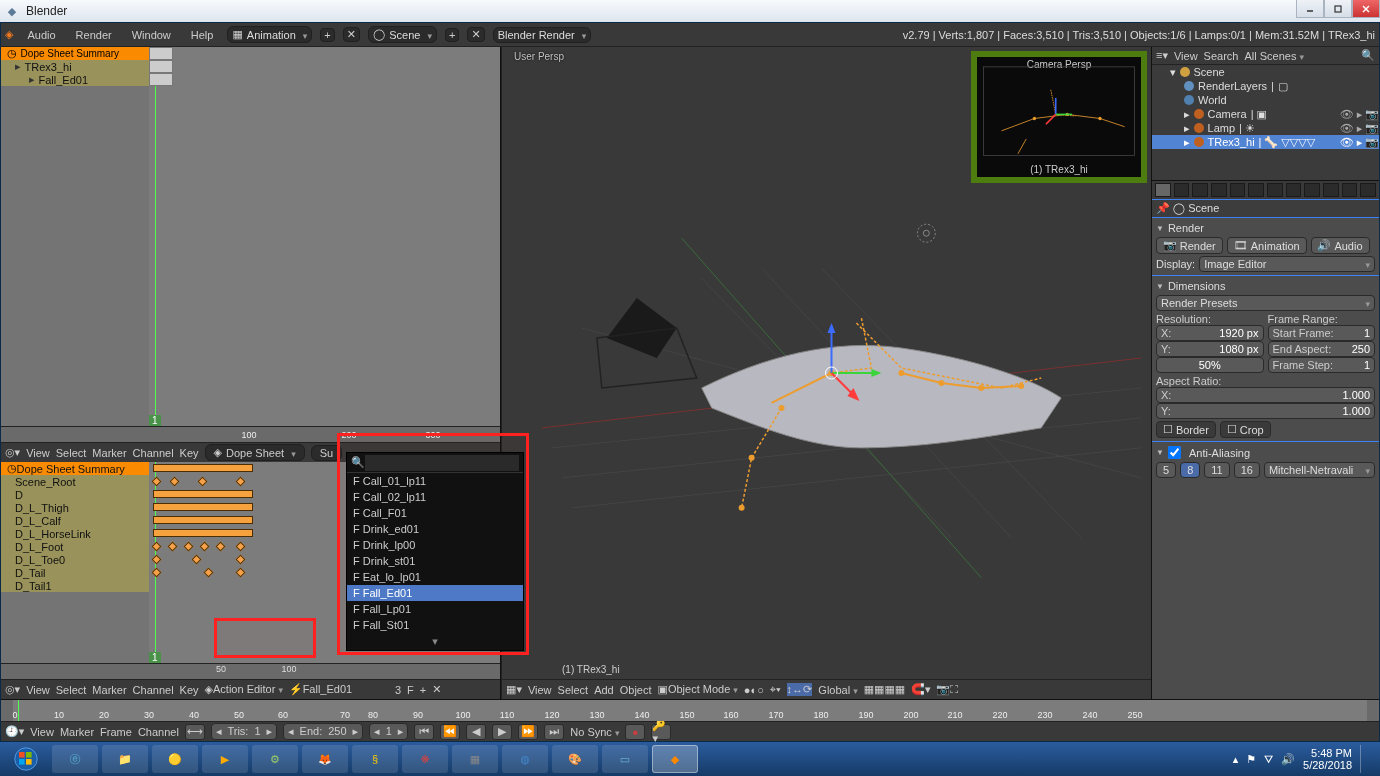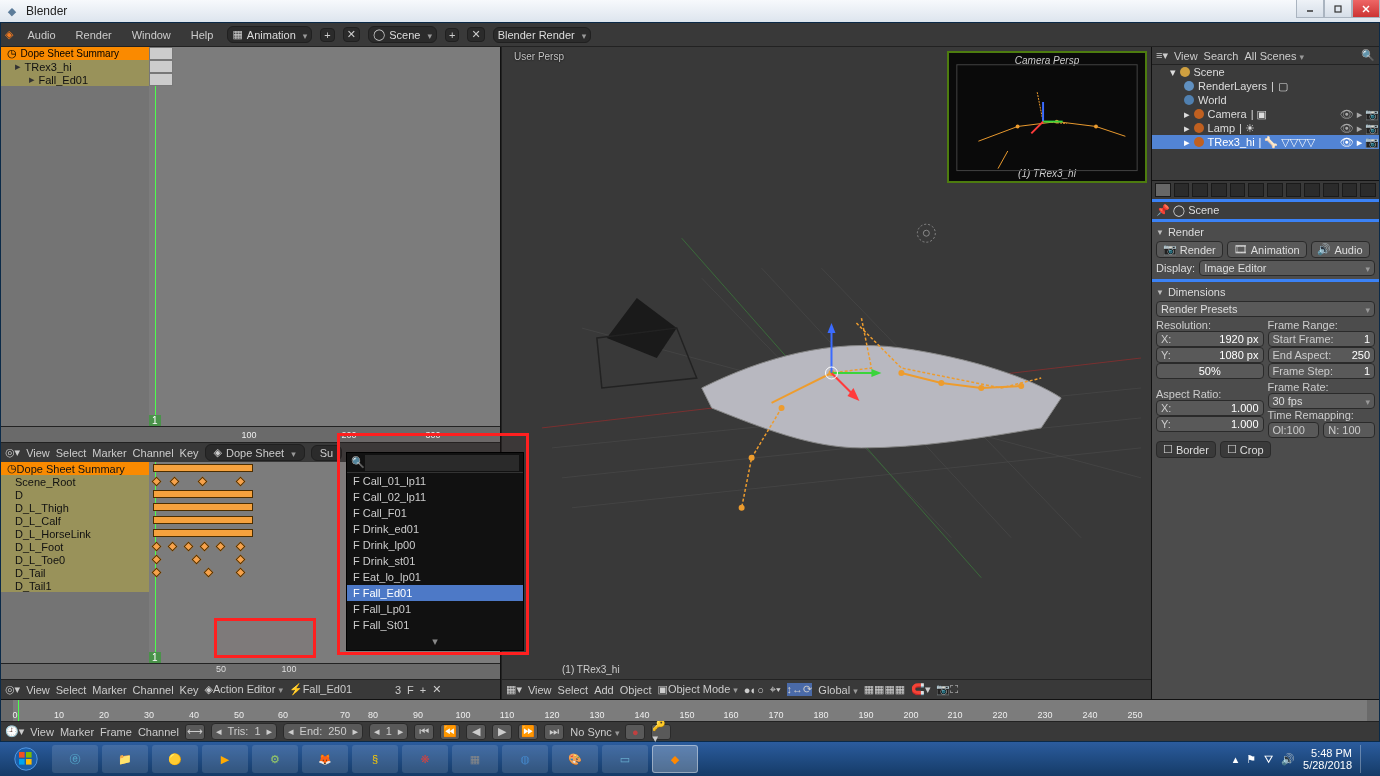--- a/index.html
+++ b/index.html
@@ -52,36 +52,36 @@
 .popup { position: absolute; z-index: 500; left: 346px; top: 452px; width: 178px; background: #111; border: 1px solid #000; color: #ccc; font-size: 11px; }
 .popup .search { height: 20px; display: flex; align-items: center; padding: 2px 4px; border-bottom: 1px solid #333; }
 .popup .search input { flex: 1; background: #2a2a2a; border: none; color: #ddd; padding: 2px 4px; outline: none; }
 .popup .opt { padding: 2px 6px; cursor: pointer; }
 .popup .opt.sel { background: #4d79c7; color: #fff; }
 .popup .more { text-align: center; color: #888; padding: 2px; }
 .viewport { flex: 1; position: relative; background: #393939; border-left: 1px solid #222; }
 .view-canvas { position: absolute; inset: 0; background: #393939; }
 .persp-label { position: absolute; color: #c5c5c5; font-size: 10px; text-shadow: 0 0 2px #000; }
 .obj-label { position: absolute; color: #cdcdcd; font-size: 10px; }
-.mini-cam { position: absolute; right: 4px; top: 4px; width: 200px; height: 132px; background: #0a0a0a; border: 2px solid #4d7c0f; color: #ed9c2e; font-style: italic; }
+.mini-cam { position: absolute; right: 4px; top: 4px; width: 176px; height: 132px; background: #0a0a0a; border: 6px solid #4d7c0f; color: #ed9c2e; }
 .mini-cam .lbl { position: absolute; top: 2px; left: 50%; transform: translateX(-50%); color: #ccc; font-size: 10px; }
 .mini-cam .obj { position: absolute; bottom: 2px; left: 50%; transform: translateX(-50%); color: #ccc; font-size: 10px; }
 .mini-cam svg { position: absolute; inset: 0; }
 .view-footer { position: absolute; bottom: 0; left: 0; right: 0; height: 20px; background: #393939; display: flex; align-items: center; gap: 6px; padding: 0 4px; color: #ccc; border-top: 1px solid #222; }
 .rhs { width: 228px; background: #393939; display: flex; flex-direction: column; border-left: 1px solid #111; }
 .outliner { height: 134px; background: #3b3b3b; border-bottom: 1px solid #111; position: relative; padding-top: 18px; }
 .outliner-header { position: absolute; top: 0; left: 0; right: 0; height: 18px; background: #393939; display: flex; align-items: center; gap: 6px; padding: 0 4px; color: #ccc; border-bottom: 1px solid #222; }
 .outliner .node { height: 14px; display: flex; align-items: center; padding-left: 18px; color: #ddd; gap: 4px; }
 .outliner .node.sel { background: #5284d4; color: #fff; }
 .outliner .dot { width: 10px; height: 10px; border-radius: 50%; background: #c06020; display: inline-block; }
 .props { flex: 1; background: #4c4c4c; overflow-y: auto; position: relative; }
 .props .tabs { height: 18px; background: #393939; display: flex; align-items: center; gap: 3px; padding: 0 3px; }
 .props .tabs .tb { width: 16px; height: 14px; background: #2b2b2b; border: 1px solid #1a1a1a; }
 .props .tabs .tb.active { background: #676767; }
-.props .section { border-top: 3px solid #3b82f6; padding: 2px 4px; color: #ddd; }
+.props .section { border-top: 1px solid #3b82f6; padding: 2px 4px; color: #ddd; }
 .props .sec-head { display: flex; align-items: center; gap: 4px; padding: 2px 0; cursor: pointer; }
 .props .sec-head::before { content: '▼'; font-size: 8px; color: #bbb; }
 .props .row { display: flex; align-items: center; gap: 4px; padding: 1px 0; }
 .props .btn { background: #595959; border: 1px solid #2a2a2a; padding: 1px 6px; border-radius: 4px; color: #ddd; display: inline-flex; align-items: center; gap: 3px; }
 .props .field { background: #595959; border: 1px solid #2a2a2a; padding: 1px 4px; border-radius: 4px; color: #ddd; flex: 1; display: flex; justify-content: space-between; }
 .props .field .k { color: #ccc; }
 .props .field .v { color: #fff; }
 .props .fields-2 { display: flex; gap: 4px; }
 .timeline { height: 42px; background: #393939; display: flex; flex-direction: column; border-top: 1px solid #111; }
 .timeline .track { flex: 1; background: #6a6a6a; position: relative; }
@@ -145,20 +145,21 @@
           <span>◯</span>
           <span class="label">Scene</span>
           <span class="chev"></span>
         </div>
     <span style="background:#2b2b2b;border:1px solid #202020;padding:0 3px;border-radius:4px">+</span>
     <span style="background:#2b2b2b;border:1px solid #202020;padding:0 3px;border-radius:4px">✕</span>
     <div class="seg">
           <span class="label">Blender Render</span>
           <span class="chev"></span>
         </div>
+    <span class="stats">v2.79 | Verts:1,807 | Faces:3,510 | Tris:3,510 | Objects:1/6 | Lamps:0/1 | Mem:31.52M | TRex3_hi</span>
   </div>
 
   <div class="work">
    <div class="left-col">
 
     <div class="dope-top">
       <div class="dopesheet-rows">
         <div class="row-summary">
                 <span>◷</span>
                 <span class="txt">Dope Sheet Summary</span>
@@ -515,40 +516,40 @@
              <div style="color:#ccc">Aspect Ratio:</div>
              <div class="field">
                     <span class="k">X:</span>
                     <span class="v">1.000</span>
                   </div>
              <div class="field">
                     <span class="k">Y:</span>
                     <span class="v">1.000</span>
                   </div>
            </div>
-           <div style="flex:1">
-             <div style="color:#ccc">Frame Rate:</div>
-             <div class="field">
-                    <span>30 fps</span>
-                    <span class="chev"></span>
-                  </div>
-             <div style="color:#ccc">Time Remapping:</div>
-             <div class="row">
-               <div class="field">
-                      <span class="k">Ol:100</span>
-                    </div>
-               <div class="field">
-                      <span class="k">N: 100</span>
-                    </div>
-             </div>
-           </div>
          </div>
          <div class="row">
            <span class="btn" style="background:#3a3a3a">☐ <span>Border</span></span>
            <span class="btn" style="background:#3a3a3a">☐ <span>Crop</span></span>
+         </div>
+       </div>
+       <div class="section">
+         <div class="sec-head">
+                <input type="checkbox" checked="" style="margin-right: 4px;"> 
+                <span>Anti-Aliasing</span>
+              </div>
+         <div class="row">
+           <span class="btn">5</span>
+           <span class="btn" style="background:#4a6aa8">8</span>
+           <span class="btn">11</span>
+           <span class="btn">16</span>
+           <div class="field">
+                  <span>Mitchell-Netravali</span>
+                  <span class="chev"></span>
+                </div>
          </div>
        </div>
      </div>
    </div>
   </div>
 
   <div class="timeline">
     <div class="track">
       <div class="range" style="left:12px;right:12px"></div>
       <div class="play" style="left:17px"></div>

